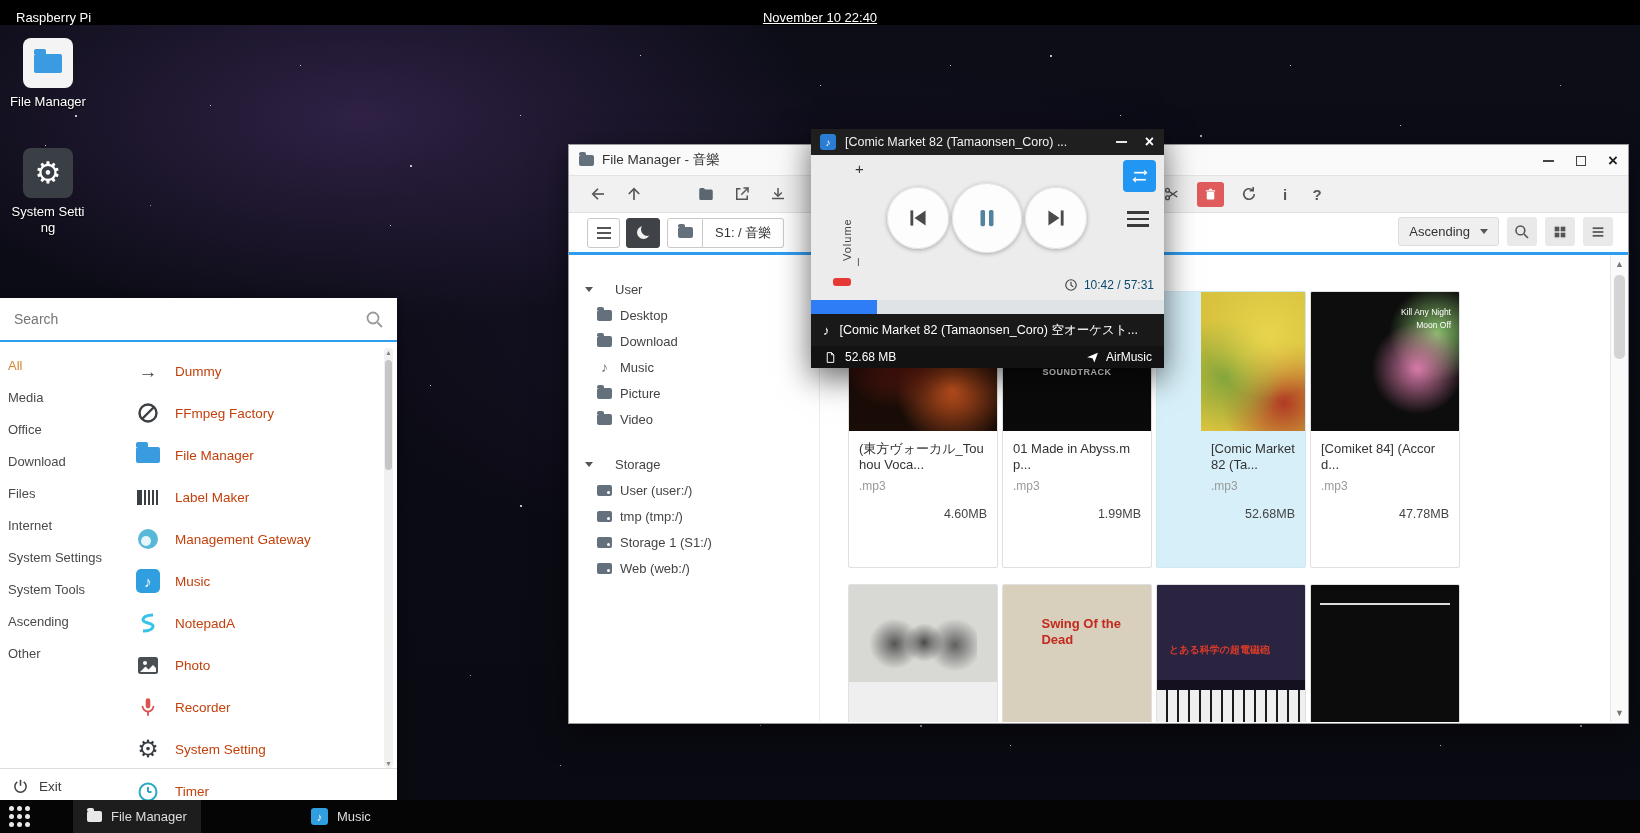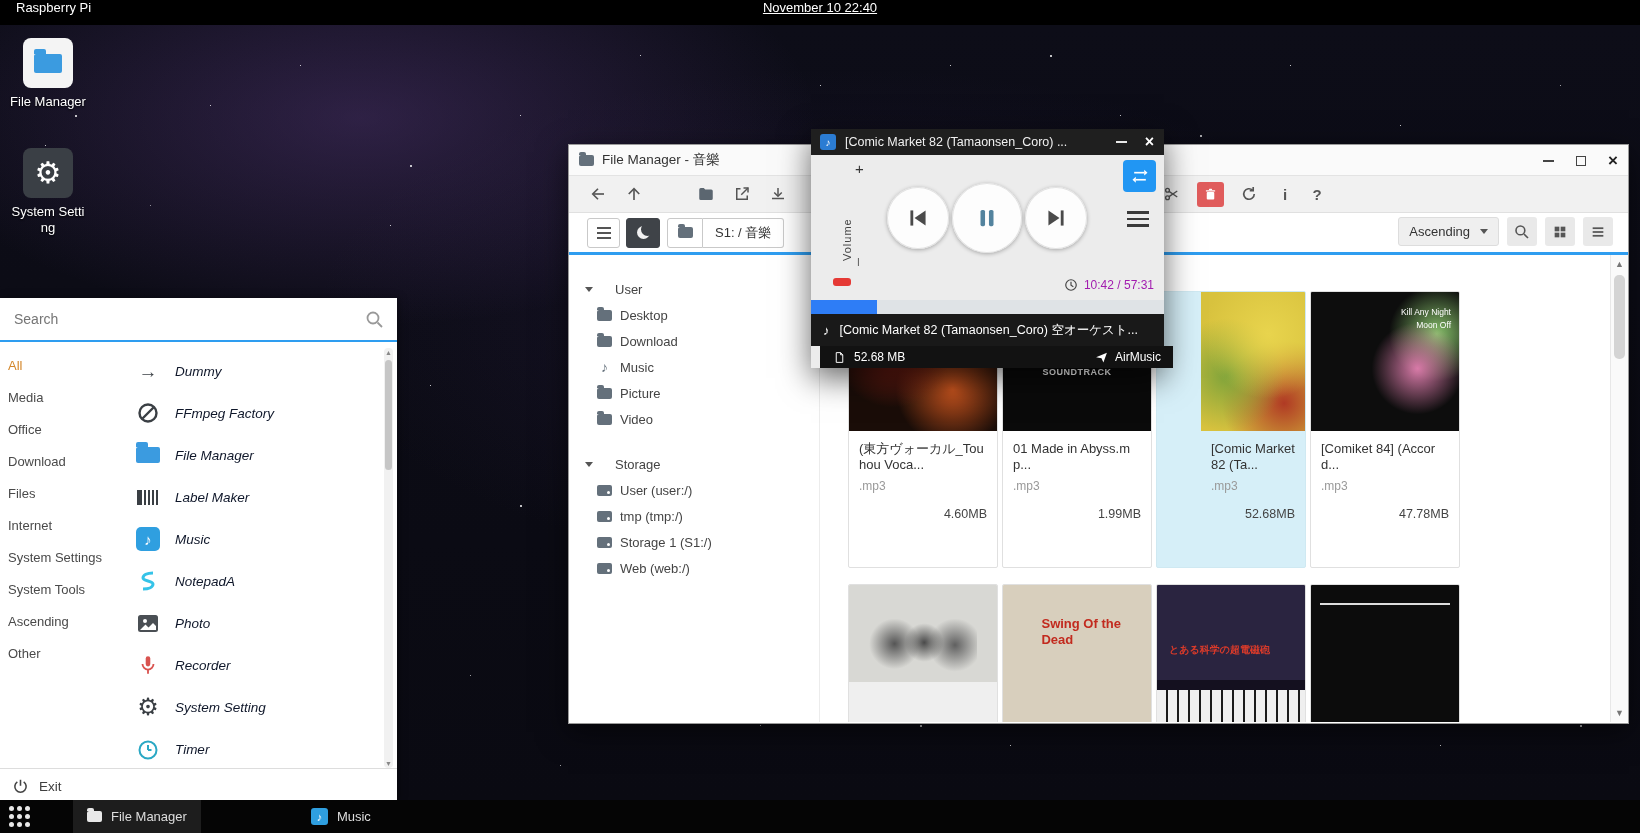--- a/index.html
+++ b/index.html
@@ -1,20 +1,20 @@
 <!DOCTYPE html>
 <html><head>
 <meta charset="utf-8">
 <style>
   * { margin:0; padding:0; box-sizing:border-box; }
   html,body { width:1640px; height:833px; overflow:hidden; font-family:"Liberation Sans", sans-serif; cursor:default; }
   body { position:relative; background:#0b0b14; }
 
   
-  .topbar { position:absolute; left:0; top:0; width:1640px; height:25px; background:#000; color:#fff; z-index:40; display:flex; align-items:flex-start; font-size:13px; }
+  .topbar { position:absolute; left:0; top:0; width:1640px; height:25px; background:#000; color:#fff; z-index:40; display:flex; align-items:flex-end; font-size:13px; }
   .topbar .appname { margin-left:16px; }
   .topbar .clock { position:absolute; left:0; right:0; text-align:center;text-decoration:underline; }
 
   
   .desktop { position:absolute; left:0; top:25px; width:1640px; height:775px; z-index:0;
     background:
       radial-gradient(ellipse 700px 320px at 22% 12%, rgba(118,76,165,.32), transparent 65%),
       radial-gradient(ellipse 560px 280px at 78% 68%, rgba(64,84,168,.22), transparent 65%),
       radial-gradient(ellipse 900px 420px at 52% 38%, rgba(92,62,142,.16), transparent 60%),
       linear-gradient(180deg,#0d0d18,#0a0a12); }
@@ -43,21 +43,21 @@
   .appmenu { position:absolute; left:0; top:298px; width:397px; height:502px; background:#fff; z-index:5; box-shadow:2px 0 8px rgba(0,0,0,.35); overflow:hidden; }
   .am-search { position:relative; height:44px; border-bottom:2px solid #2e9df0; display:flex; align-items:center; }
   .am-search input { flex:1; border:0; outline:none; font-size:14px; padding:0 36px 0 14px; color:#333; font-family:"Liberation Sans",sans-serif; }
   .am-search .mag { position:absolute; right:12px; top:12px; width:20px; height:20px; }
   .am-cats { position:absolute; left:0; top:52px; width:115px; }
   .am-cat { height:32px; line-height:32px; padding-left:8px; font-size:13px; color:#4a4a4a; white-space:nowrap; }
   .am-cat.active { color:#d4872a; }
   .am-apps { position:absolute; left:115px; top:52px; width:268px; }
   .am-app { height:42px; display:flex; align-items:center; }
   .am-app .ic { width:26px; height:26px; margin-left:20px; display:flex; align-items:center; justify-content:center; flex:none; }
-  .am-app .nm { margin-left:14px; font-size:13.5px; color:#0f172a; white-space:nowrap;font-style:italic; }
+  .am-app .nm { margin-left:14px; font-size:13.5px; color:#c2410c; white-space:nowrap; }
   .am-scroll { position:absolute; right:4px; top:50px; width:9px; height:420px; background:#f1f1f1; border-radius:4px; }
   .am-scroll .thumb { position:absolute; left:1px; top:12px; width:7px; height:110px; background:#c6c6c6; border-radius:4px; }
   .am-scroll .ar { position:absolute; left:0; width:9px; text-align:center; font-size:7px; color:#888; }
   .am-div { position:absolute; left:0; top:470px; width:397px; height:1px; background:#ddd; }
   .am-exit { position:absolute; left:12px; top:474px; height:28px; display:flex; align-items:center; }
   .am-exit .nm { margin-left:10px; font-size:13.5px; color:#3f3f3f; }
 
   .barcode { width:22px; height:15px; background:repeating-linear-gradient(90deg,#3a3f44 0 2px,transparent 2px 4px); border-left:3px solid #3a3f44; }
   .sq-music { width:24px; height:24px; border-radius:5px; background:#2f9fe0; color:#fff; font-size:15px; display:flex; align-items:center; justify-content:center; }
   .dummy-ar { font-size:19px; font-weight:bold; color:#3a3f44; line-height:1; }
@@ -144,26 +144,26 @@
   .mus-ctl .ctl-min { background:#e8e8e8; }
   .mus-ctl .ctl-close { color:#fff; font-size:16px; }
   .cirbtn { position:absolute; border-radius:50%; background:#fdfdfd; box-shadow:0 1px 4px rgba(0,0,0,.3), inset 0 0 0 1px #e2e2e2; display:flex; align-items:center; justify-content:center; }
   .mus-plus { position:absolute; left:44px; top:31px; font-size:15px; color:#333; }
   .mus-vol { position:absolute; left:30px; top:52px; height:80px; writing-mode:vertical-rl; transform:rotate(180deg); font-size:11px; color:#444; letter-spacing:1px; }
   .mus-tick { position:absolute; left:46px; top:128px; font-size:10px; color:#555; }
   .mus-handle { position:absolute; left:22px; top:149px; width:18px; height:8px; border-radius:3px; background:#e53935; }
   .mus-rep { position:absolute; left:312px; top:31px; width:33px; height:32px; background:#2196f3; border-radius:4px; display:flex; align-items:center; justify-content:center; }
   .mus-menu { position:absolute; left:316px; top:82px; display:flex; flex-direction:column; gap:4px; }
   .mus-menu i { display:block; width:22px; height:2.5px; background:#3a3a3a; }
-  .mus-time { position:absolute; right:10px; top:149px; display:flex; align-items:center; gap:6px; font-size:12px; color:#a21caf; }
+  .mus-time { position:absolute; right:10px; top:149px; display:flex; align-items:center; gap:6px; font-size:12px; color:#0c4a6e; }
   .mus-prog { position:absolute; left:0; top:171px; width:100%; height:14px; background:#dfe3e6; }
   .mus-prog .fill { height:100%; background:#2e7df6; width:19%; }
   .mus-track { position:absolute; left:0; top:185px; width:100%; height:32px; background:#191919; color:#fff; display:flex; align-items:center; font-size:12.5px; }
   .mus-track .note { margin:0 10px 0 12px; font-size:13px; }
-  .mus-info { position:absolute; left:9px; top:217px; width:100%; height:22px; background:#121212; color:#fff; display:flex; align-items:center; font-size:12px; }
+  .mus-info { position:absolute; left:0; top:217px; width:100%; height:22px; background:#121212; color:#fff; display:flex; align-items:center; font-size:12px; }
   .mus-info svg { width:13px; height:13px; }
 
   
   .taskbar { position:absolute; left:0; top:800px; width:1640px; height:33px; background:#050505; z-index:30; display:flex; align-items:center; color:#ddd; font-size:13px; }
   .tb-apps { margin-left:9px; display:grid; grid-template-columns:repeat(3,5px); grid-gap:3px; }
   .tb-apps i { width:5px; height:5px; border-radius:50%; background:#e8e8e8; }
   .tb-item { height:33px; display:flex; align-items:center; gap:9px; padding:0 14px; }
   .tb-item.active { background:#1d1d1d; }
 </style>
 </head>
@@ -234,20 +234,29 @@
       <span class="ic">
           <span class="folder big" style="width:24px;height:16px;"></span>
         </span>
       <span class="nm">File Manager</span>
     </div>
     <div class="am-app">
       <span class="ic">
           <span class="barcode"></span>
         </span>
       <span class="nm">Label Maker</span>
+    </div>
+    <div class="am-app">
+      <span class="ic">
+          <svg width="24" height="24" viewBox="0 0 24 24">
+            <circle cx="12" cy="12" r="10" fill="#58b8d8"></circle>
+            <circle cx="10" cy="14" r="5" fill="#fff" opacity="0.85"></circle>
+          </svg>
+        </span>
+      <span class="nm">Management Gateway</span>
     </div>
     <div class="am-app">
       <span class="ic">
           <span class="sq-music">
             <span>♪</span>
           </span>
         </span>
       <span class="nm">Music</span>
     </div>
     <div class="am-app">

